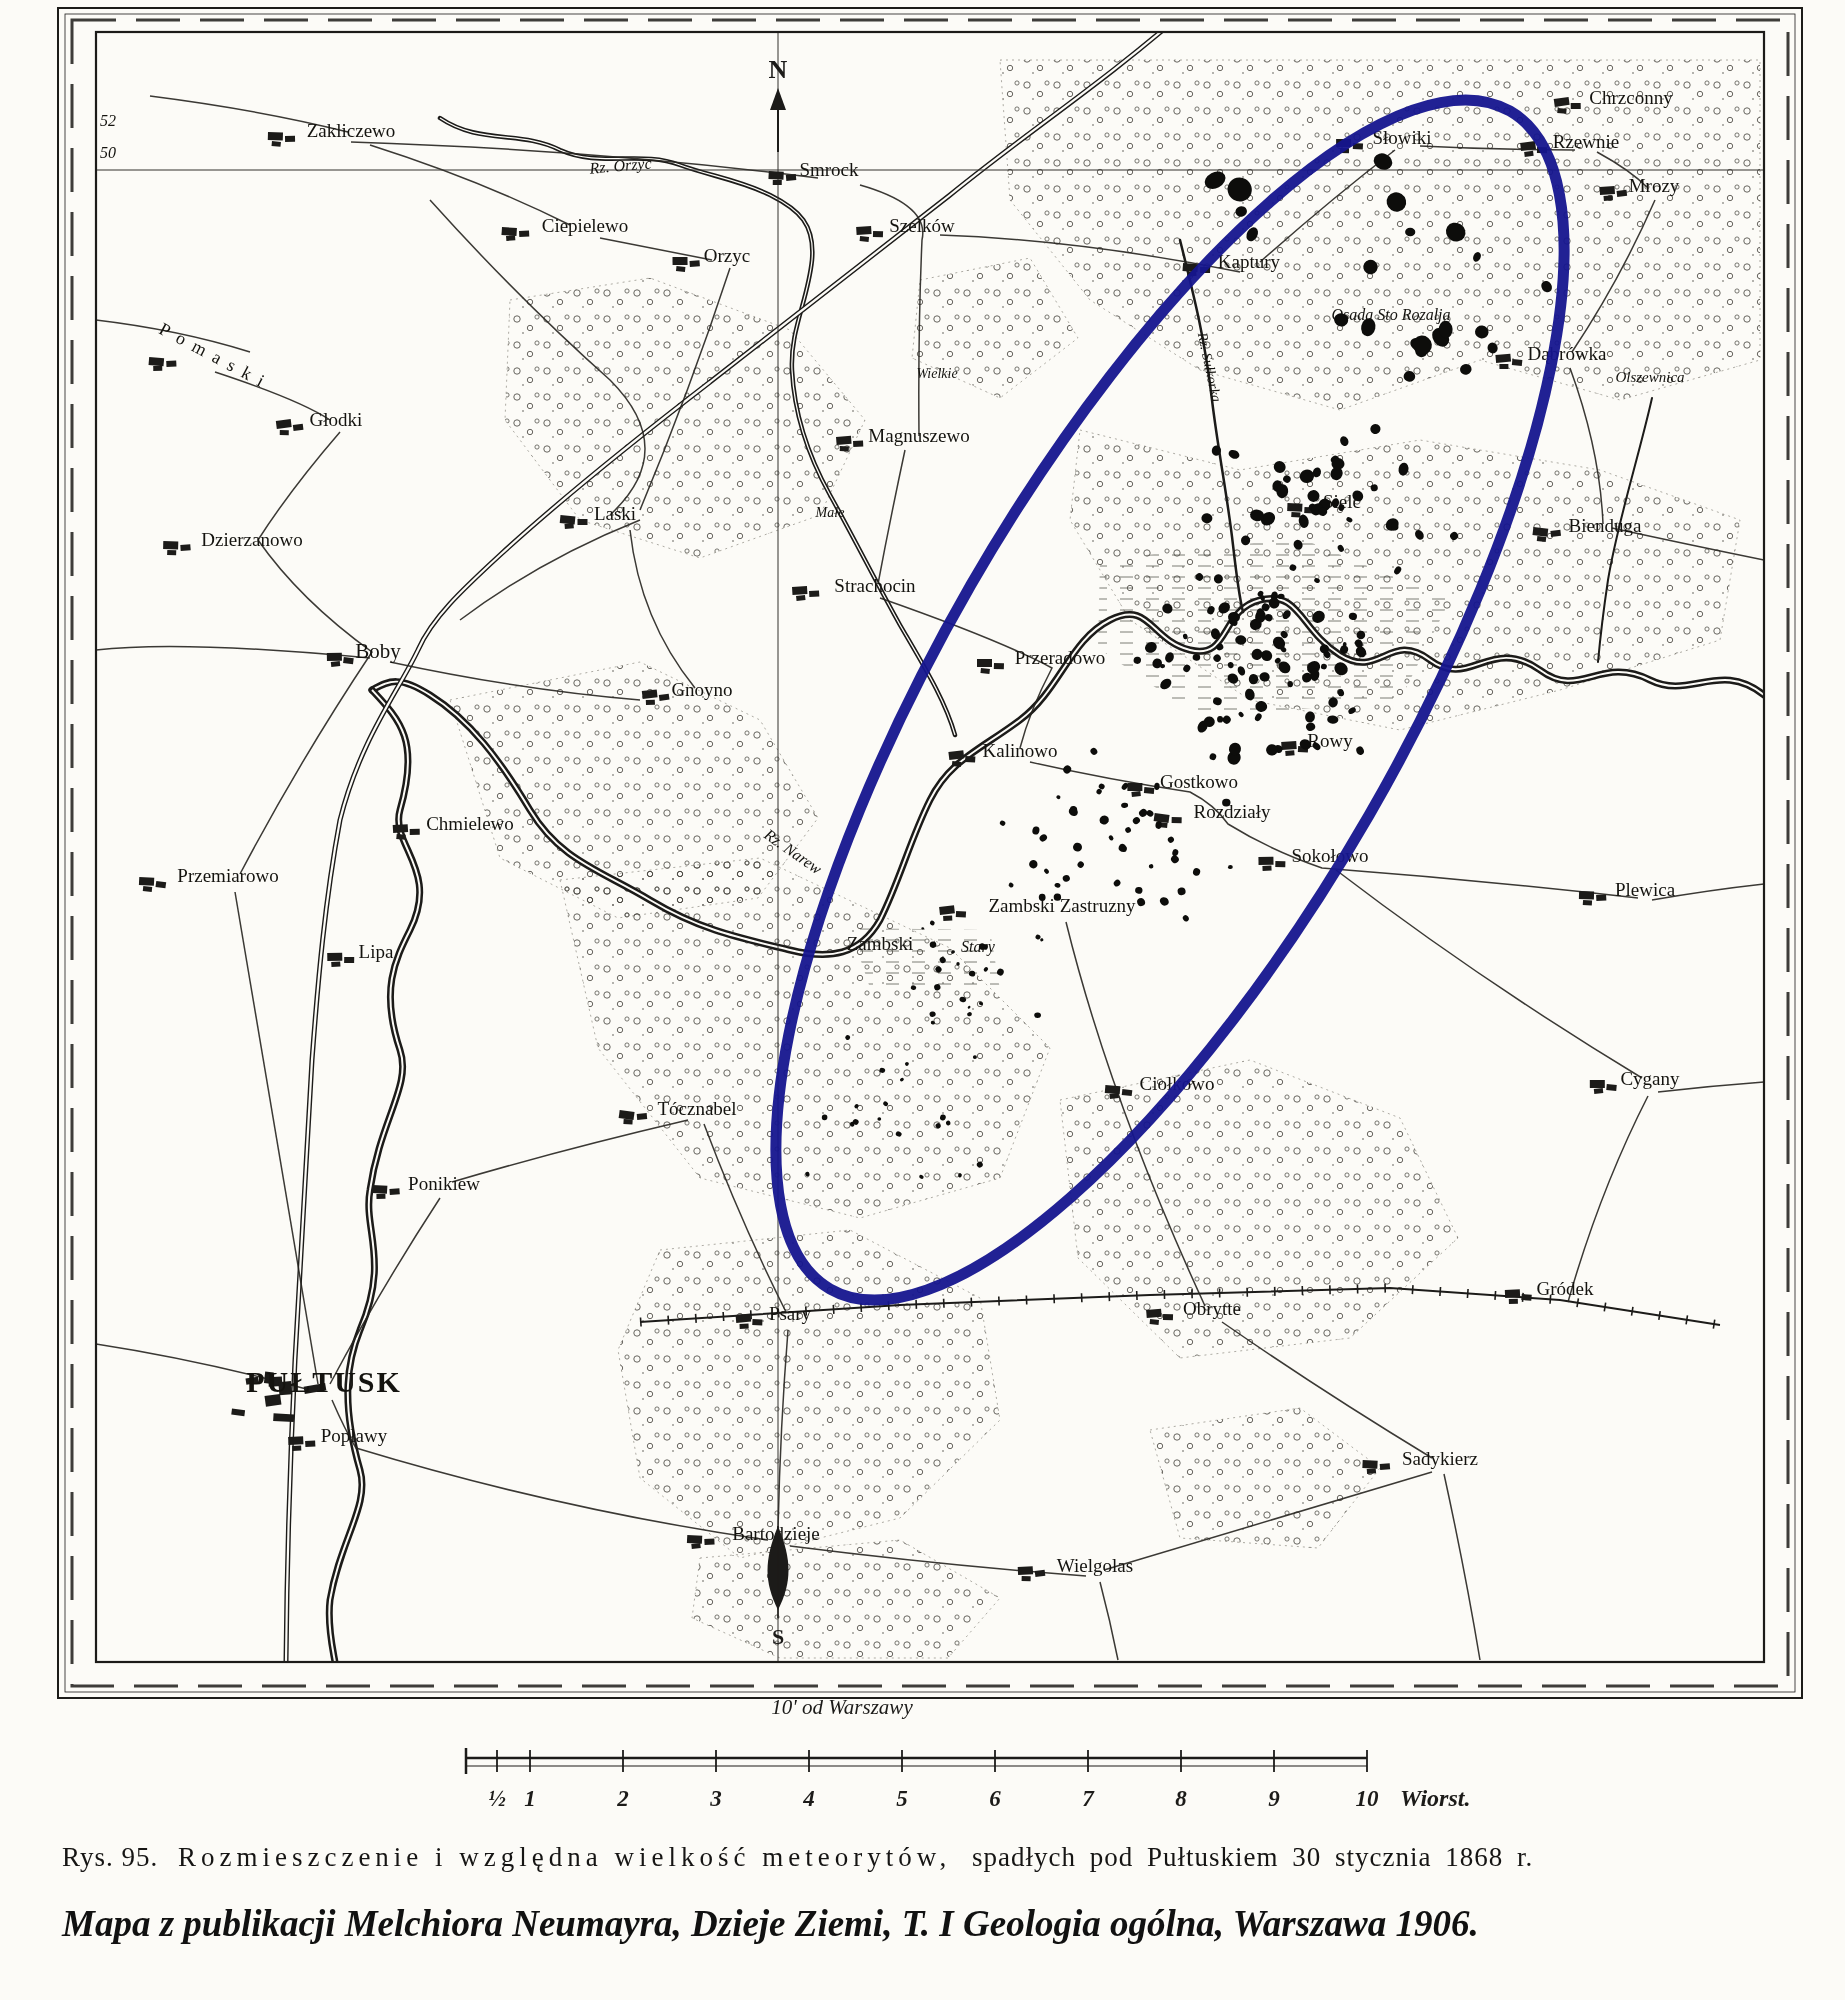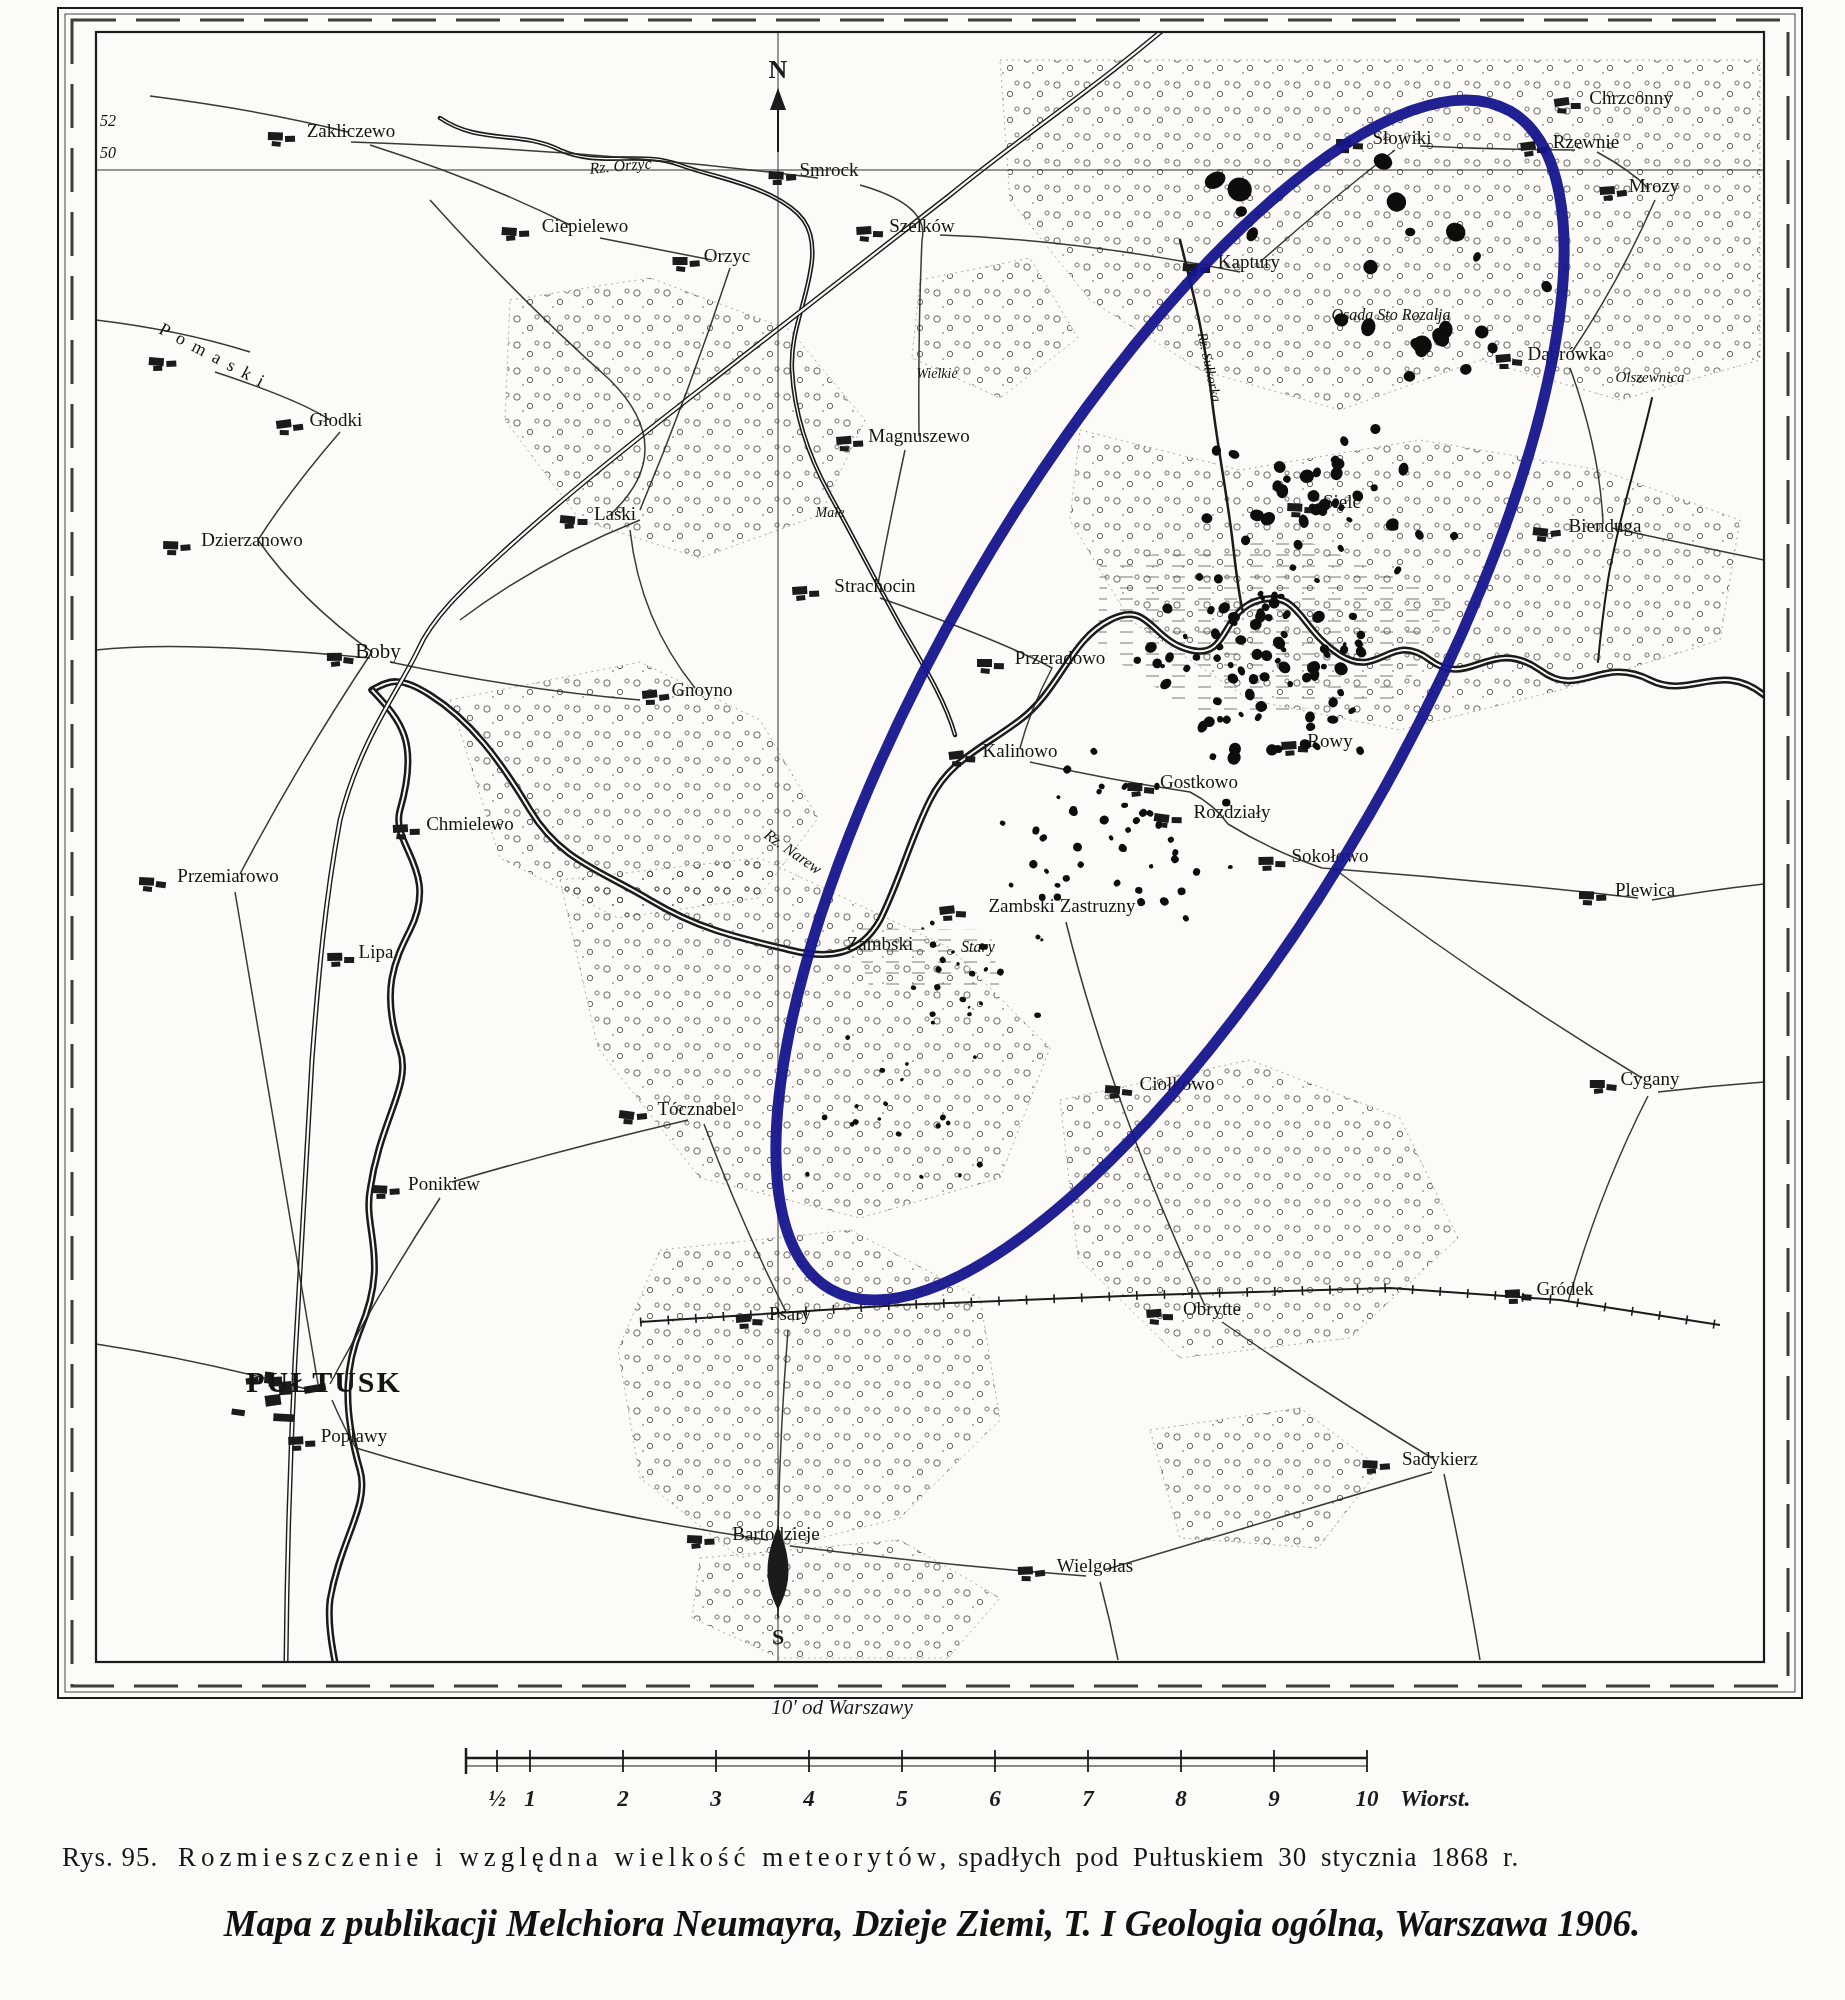--- a/index.html
+++ b/index.html
@@ -8,27 +8,26 @@
     background:#f7f6f1;
     font-family:"Liberation Serif","DejaVu Serif",serif;
     color:#1c1b19;overflow:hidden;
   }
   svg{position:absolute;left:0;top:0;}
   .cap1{
     position:absolute;left:62px;top:1842px;width:1752px;
     font-size:27px;white-space:nowrap;color:#161514;
   }
   .cap1 .fig{letter-spacing:1px;margin-right:13px;}
-  .cap1 .sp{letter-spacing:5px;}
+  .cap1 .sp{letter-spacing:5px;margin-right:14px;}
   .cap1 .rest{letter-spacing:1px;word-spacing:6px;margin-top:17px;}
   .cap2{
     position:absolute;left:62px;top:1902px;width:1740px;
     font-size:37px;font-weight:bold;font-style:italic;color:#111;
     white-space:nowrap;
-    text-align:center;
   }
 </style>
 </head>
 <body>
 
 <div class="page">
   <svg id="m" width="1845" height="2000" viewBox="0 0 1845 2000">
       <defs>
         <pattern id="forest" width="30" height="26" patternUnits="userSpaceOnUse">
           <circle cx="7" cy="7" r="3.2" fill="none" stroke="#43413a" stroke-width="0.9"></circle>

